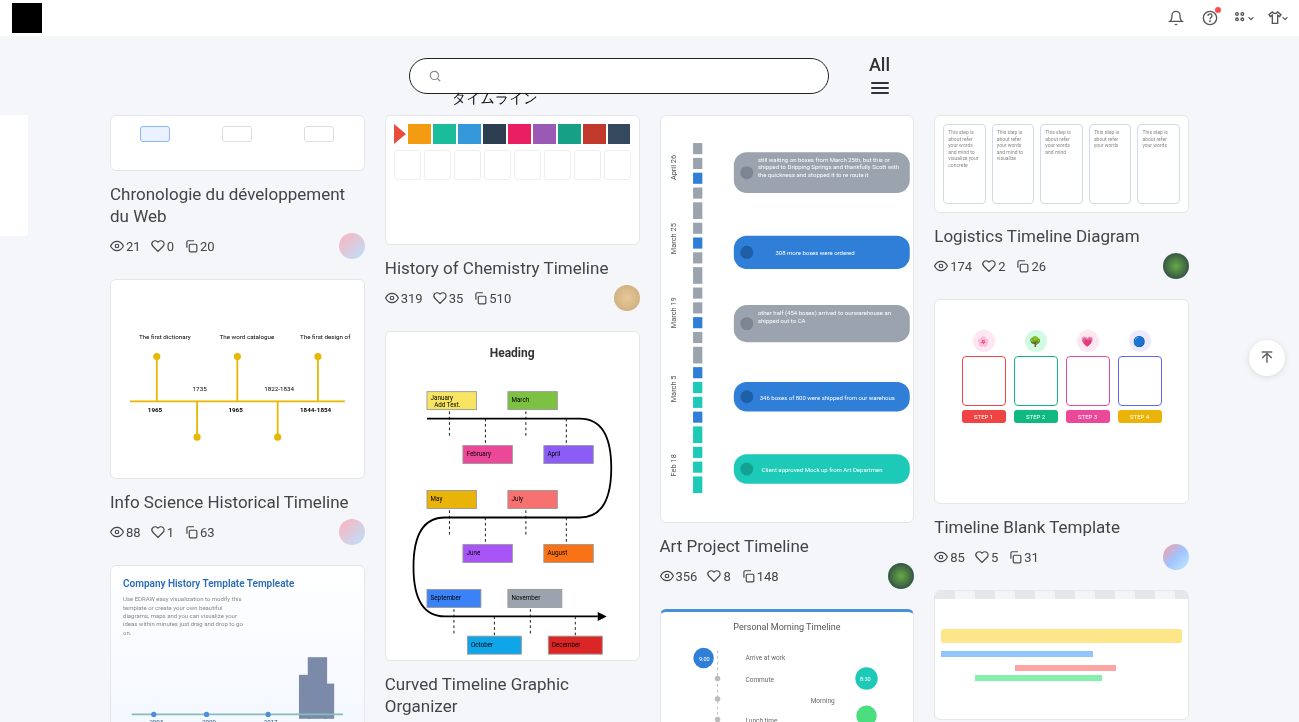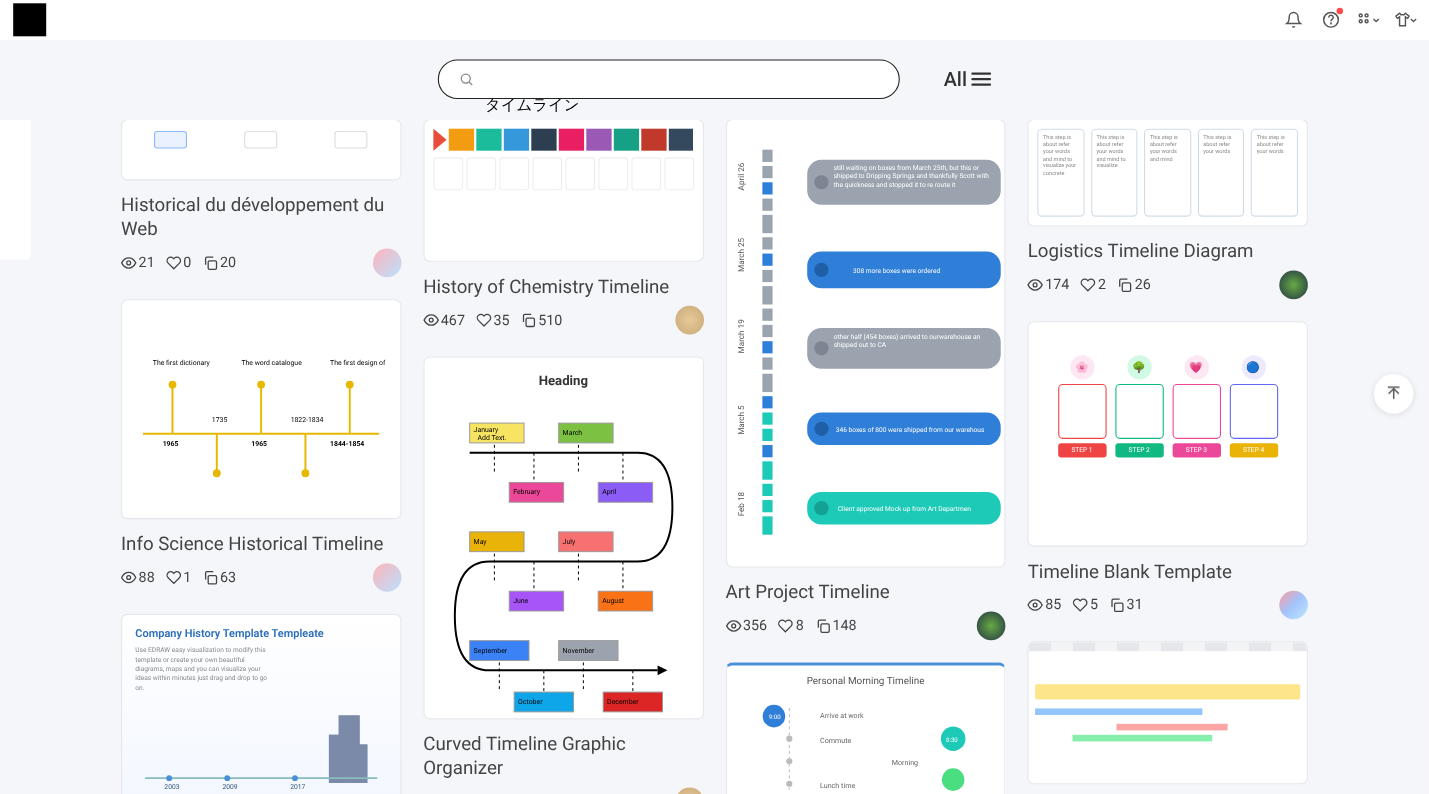--- a/index.html
+++ b/index.html
@@ -6,21 +6,21 @@
     body { font-family: -apple-system, BlinkMacSystemFont, "Segoe UI", Roboto, sans-serif; background: #f5f6fa; color: #333; }
     .topbar { position: fixed; top: 0; left: 0; right: 0; height: 36px; background: #fff; display: flex; justify-content: space-between; align-items: center; padding: 0 12px; z-index: 100; }
     .logo-square { width: 30px; height: 30px; background: #000; }
     .top-icons { display: flex; gap: 16px; align-items: center; }
     .top-icon { width: 18px; height: 18px; display: flex; align-items: center; justify-content: center; color: #555; position: relative; cursor: pointer; }
     .notif-dot { position: absolute; top: -2px; right: -2px; width: 6px; height: 6px; background: #ff4d4f; border-radius: 50%; }
     .side-stub { position: fixed; left: 0; top: 36px; width: 28px; height: 200px; background: #fff; border-radius: 0 4px 4px 0; }
     .search-row { position: sticky; top: 36px; background: #f5f6fa; z-index: 50; display: flex; align-items: center; justify-content: center; gap: 40px; padding: 18px 0; margin-top: 36px; }
     .search-pill { width: 420px; height: 36px; border: 1.5px solid #222; border-radius: 20px; display: flex; align-items: center; padding: 0 18px; gap: 10px; background: #fff; }
     .search-pill input { border: none; outline: none; flex: 1; font-size: 14px; background: transparent; margin-top: 47px; }
-    .all-btn { display: flex; align-items: center; gap: 4px; font-size: 18px; font-weight: 500; cursor: pointer; }
+    .all-btn { display: flex; align-items: center; gap: 4px; font-size: 18px; font-weight: 500; cursor: pointer; flex-direction: column; }
     .hamburger { display: inline-block; width: 18px; }
     .hamburger span { display: block; height: 2px; background: #333; margin: 3px 0; border-radius: 1px; }
     .masonry { column-count: 4; column-gap: 20px; padding: 0 110px 40px; }
     .card { break-inside: avoid; display: inline-block; width: 100%; margin-bottom: 20px; }
     .thumb { width: 100%; background: #fff; border: 1px solid #e5e7eb; border-radius: 6px; overflow: hidden; position: relative; }
     .title { font-size: 17px; color: #444; margin: 12px 0 6px; line-height: 1.3; }
     .meta-row { display: flex; align-items: center; justify-content: space-between; }
     .stats { display: flex; gap: 10px; align-items: center; font-size: 13px; color: #444; }
     .stat { display: flex; align-items: center; gap: 2px; }
     .avatar { width: 26px; height: 26px; border-radius: 50%; background: linear-gradient(135deg,#ffb3ba,#bae1ff); }
@@ -103,21 +103,21 @@
   <div class="card">
     <div class="thumb" style="height:56px;padding:10px 20px">
       <div class="t-row">
         <div style="width:30px;height:16px;border:1px solid #8bb8ff;border-radius:3px;background:#eaf2ff"></div>
         <div style="width:40px"></div>
         <div style="width:30px;height:16px;border:1px solid #ddd;border-radius:3px"></div>
         <div style="width:40px"></div>
         <div style="width:30px;height:16px;border:1px solid #ddd;border-radius:3px"></div>
       </div>
     </div>
-    <div class="title">Historical du développement du Web</div>
+    <div class="title">Chronologie du développement du Web</div>
     <div class="meta-row">
       <div class="stats">
         <span class="stat">
             <svg width="14" height="14" viewBox="0 0 24 24" fill="none" stroke="currentColor" stroke-width="2">
               <path d="M1 12s4-8 11-8 11 8 11 8-4 8-11 8-11-8-11-8z"></path>
               <circle cx="12" cy="12" r="3"></circle>
             </svg>
             <span>21</span>
           </span>
         <span class="stat">
@@ -244,21 +244,21 @@
       </div>
     </div>
     <div class="title">History of Chemistry Timeline</div>
     <div class="meta-row">
       <div class="stats">
         <span class="stat">
             <svg width="14" height="14" viewBox="0 0 24 24" fill="none" stroke="currentColor" stroke-width="2">
               <path d="M1 12s4-8 11-8 11 8 11 8-4 8-11 8-11-8-11-8z"></path>
               <circle cx="12" cy="12" r="3"></circle>
             </svg>
-            <span>467</span>
+            <span>319</span>
           </span>
         <span class="stat">
             <svg width="14" height="14" viewBox="0 0 24 24" fill="none" stroke="currentColor" stroke-width="2">
               <path d="M20.8 4.6a5.5 5.5 0 00-7.8 0L12 5.6l-1-1a5.5 5.5 0 00-7.8 7.8l8.8 8.8 8.8-8.8a5.5 5.5 0 000-7.8z"></path>
             </svg>
             <span>35</span>
           </span>
         <span class="stat">
             <svg width="14" height="14" viewBox="0 0 24 24" fill="none" stroke="currentColor" stroke-width="2">
               <rect x="9" y="9" width="13" height="13" rx="2"></rect>

